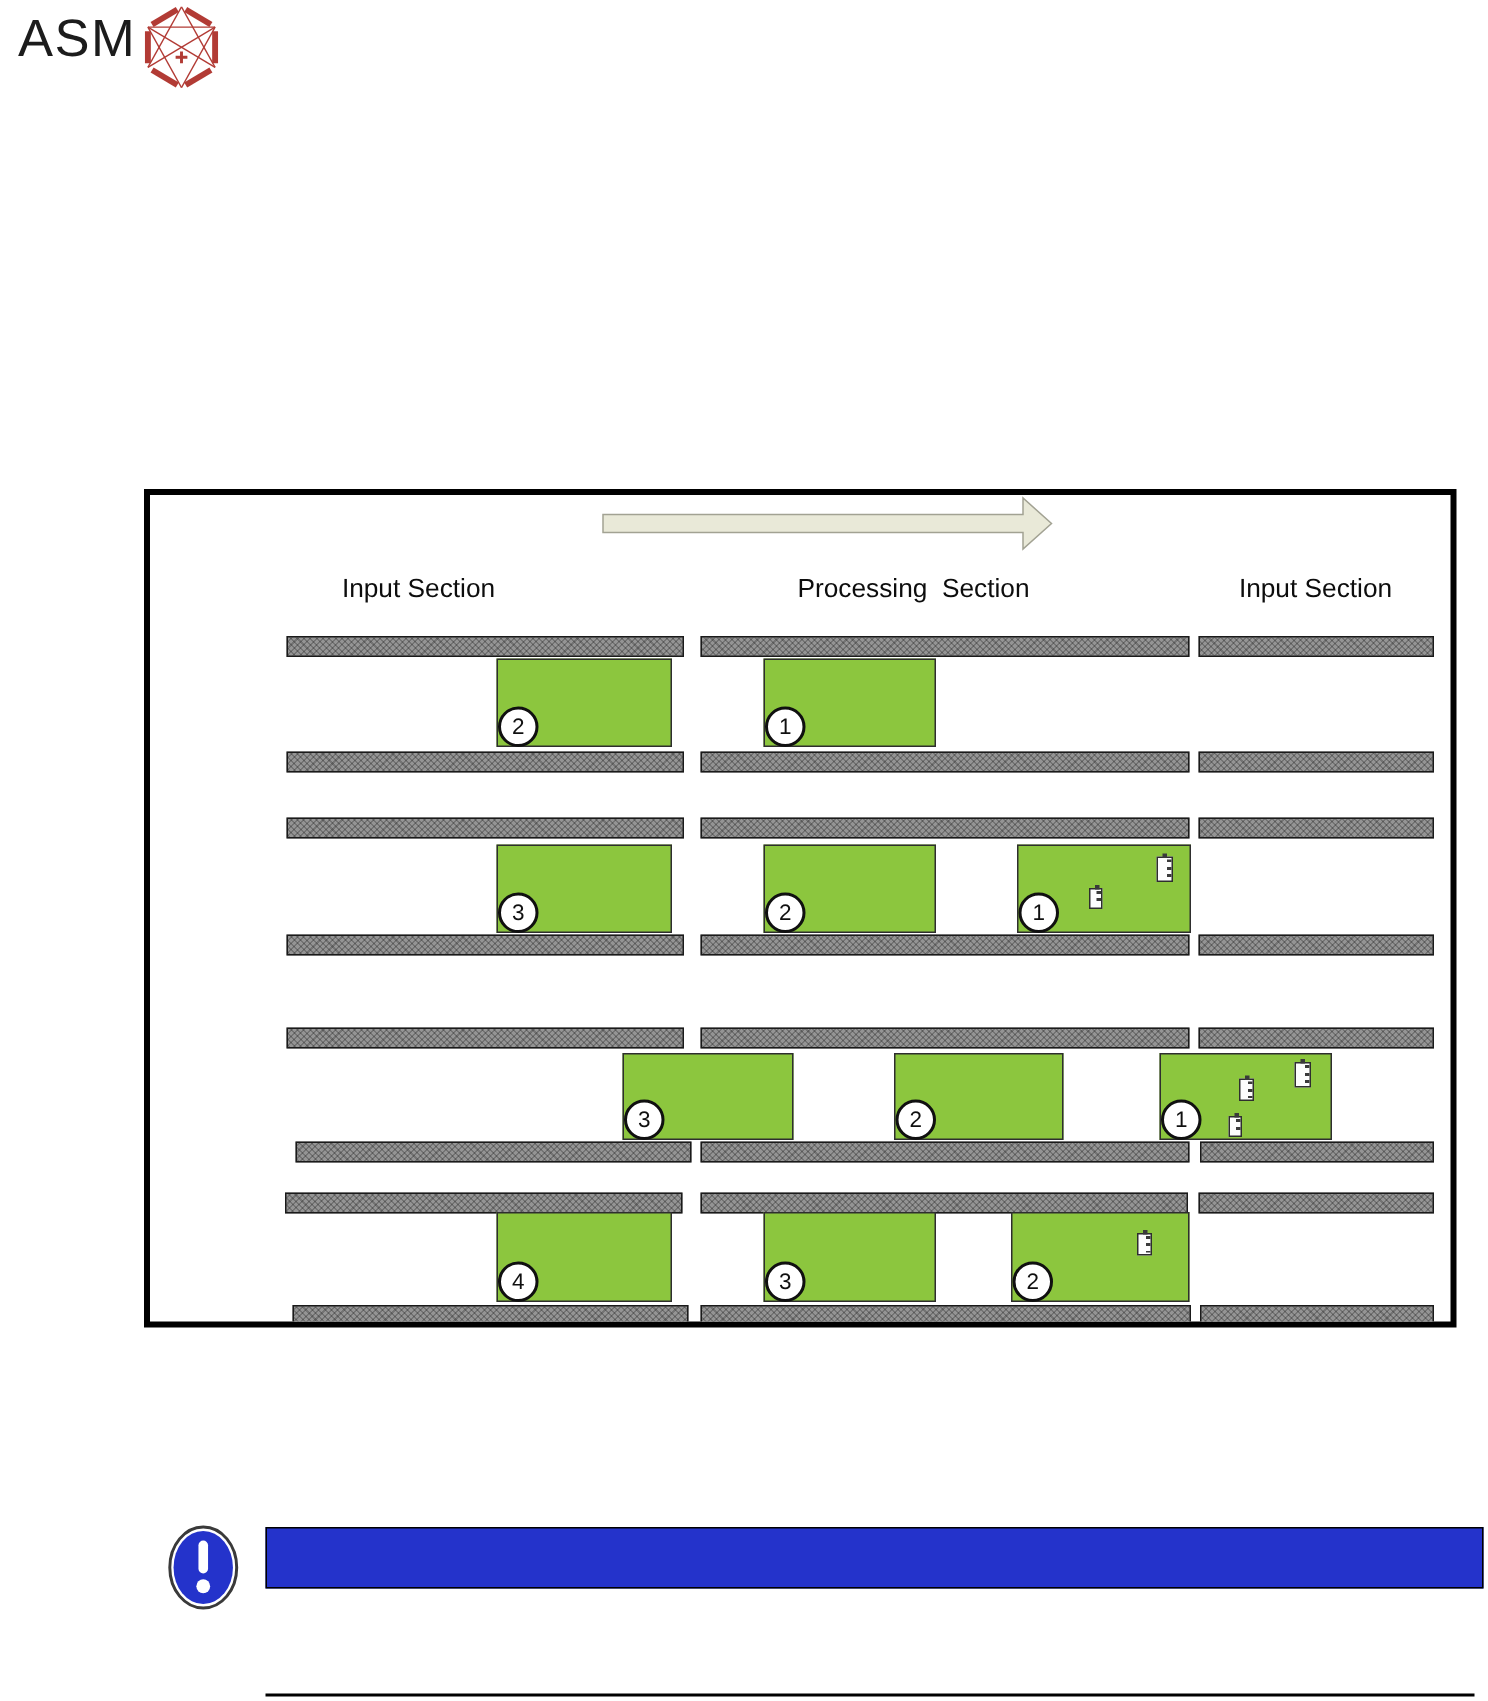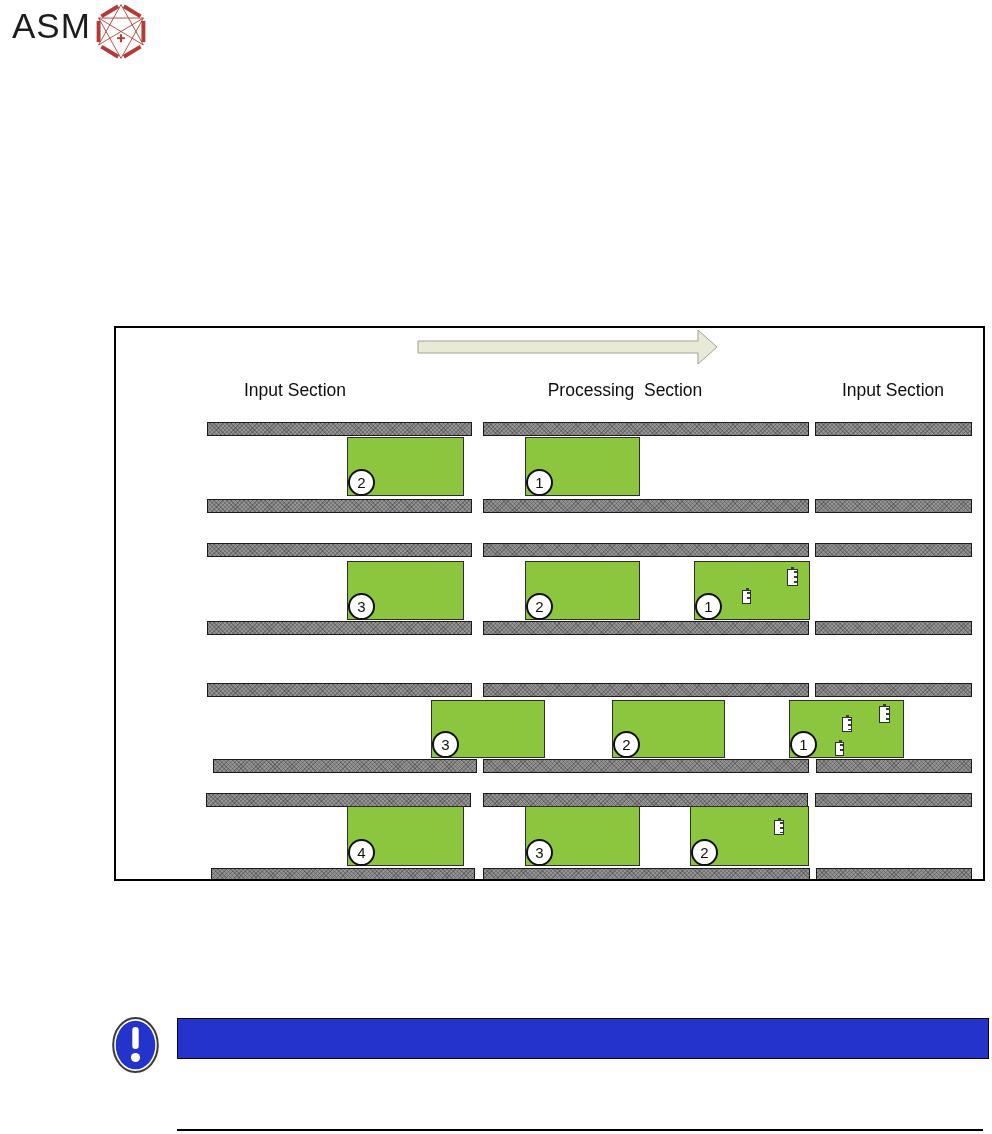--- a/index.html
+++ b/index.html
@@ -5,22 +5,22 @@
   html,body{margin:0;padding:0;background:#fff;}
   .page{position:relative;width:992px;height:1134px;background:#ffffff;overflow:hidden;
         font-family:"Liberation Sans",sans-serif;color:#111;}
 
   
   .asm-text{position:absolute;left:12px;top:6px;font-size:35px;font-weight:400;
             letter-spacing:1px;color:#1c1c1c;}
   .asm-mark{position:absolute;left:93px;top:3px;}
 
   
-  .diagram{position:absolute;left:114px;top:326px;width:867px;height:551px;
-           border:2px solid #6d28d9;background:#fff;overflow:hidden;}
+  .diagram{position:absolute;left:96px;top:326px;width:867px;height:551px;
+           border:4px solid #6d28d9;background:#fff;overflow:hidden;}
   .flow-arrow{position:absolute;left:0;top:0;}
   .slabel{position:absolute;top:52px;transform:translateX(-50%);font-size:17.5px;
           color:#0d0d0d;white-space:pre;}
 
   
   .rail{position:absolute;box-sizing:border-box;border:1px solid #1a1a1a;
         background-color:#949494;
         background-image:repeating-linear-gradient(45deg,rgba(0,0,0,.22) 0 1px,transparent 1px 3px),
                          repeating-linear-gradient(-45deg,rgba(0,0,0,.22) 0 1px,transparent 1px 3px);}
 

